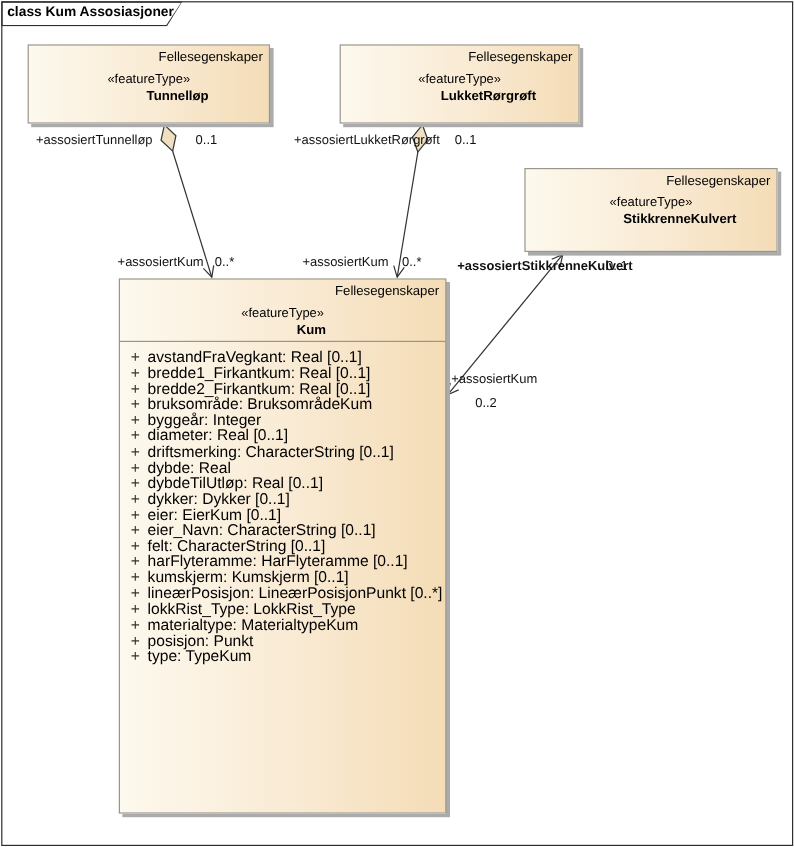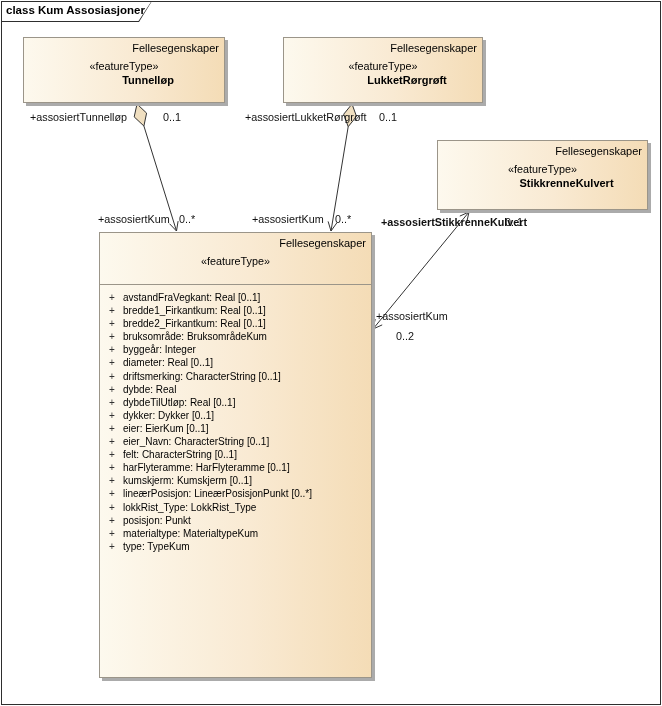--- a/index.html
+++ b/index.html
@@ -36,21 +36,21 @@
     box-shadow:3px 3px 0 #ababab;
   }
   .ea-tag {
     text-align:right; font-size:11px;
     padding:4px 5px 0 0; white-space:nowrap;
   }
   .stereo { text-align:center; font-size:10.8px; margin-top:6px; white-space:nowrap; }
   .cls-name { text-align:center; font-size:11px; font-weight:bold; margin-top:2px; white-space:nowrap;padding-left:48px; }
   .kum-header { height:51px; border-bottom:1px solid #9b9589; }
   .attr-list { padding:6px 4px 0 9px; }
-  .attr-row { font-size:10px; line-height:13.1px; white-space:nowrap; }
+  .attr-row { font-size:13px; line-height:13.1px; white-space:nowrap; }
   .attr-row .vis { display:inline-block; width:14px; color:#333; }
   
   .lbl {
     position:absolute; font-size:10.8px; white-space:nowrap; color:#111;
   }
   svg.connectors { position:absolute; left:0; top:0; pointer-events:none; }
 </style>
 </head>
 <body>
 
@@ -98,20 +98,21 @@
 <div class="uml-class" style="left:437px; top:140px; width:211px; height:70px;">
   <div class="ea-tag">Fellesegenskaper</div>
   <div class="stereo">«featureType»</div>
   <div class="cls-name">StikkrenneKulvert</div>
 </div>
 
 <div class="uml-class" style="left:99px; top:232px; width:273px; height:446px;">
   <div class="kum-header">
     <div class="ea-tag">Fellesegenskaper</div>
     <div class="stereo">«featureType»</div>
+    <div class="cls-name">Kum</div>
   </div>
   <div class="attr-list">
       <div class="attr-row">
       <span class="vis">+</span><span>avstandFraVegkant: Real [0..1]</span>
     </div>
       <div class="attr-row">
       <span class="vis">+</span><span>bredde1_Firkantkum: Real [0..1]</span>
     </div>
       <div class="attr-row">
       <span class="vis">+</span><span>bredde2_Firkantkum: Real [0..1]</span>
@@ -152,24 +153,24 @@
       <div class="attr-row">
       <span class="vis">+</span><span>kumskjerm: Kumskjerm [0..1]</span>
     </div>
       <div class="attr-row">
       <span class="vis">+</span><span>lineærPosisjon: LineærPosisjonPunkt [0..*]</span>
     </div>
       <div class="attr-row">
       <span class="vis">+</span><span>lokkRist_Type: LokkRist_Type</span>
     </div>
       <div class="attr-row">
-      <span class="vis">+</span><span>posisjon: Punkt</span>
+      <span class="vis">+</span><span>materialtype: MaterialtypeKum</span>
     </div>
       <div class="attr-row">
-      <span class="vis">+</span><span>materialtype: MaterialtypeKum</span>
+      <span class="vis">+</span><span>posisjon: Punkt</span>
     </div>
       <div class="attr-row">
       <span class="vis">+</span><span>type: TypeKum</span>
     </div>
     </div>
 </div>
 
 <div class="lbl" style="left:30px;  top:111px;">+assosiertTunnelløp</div>
 <div class="lbl" style="left:163px; top:111px;">0..1</div>
 <div class="lbl" style="left:98px;  top:213px;">+assosiertKum</div>

